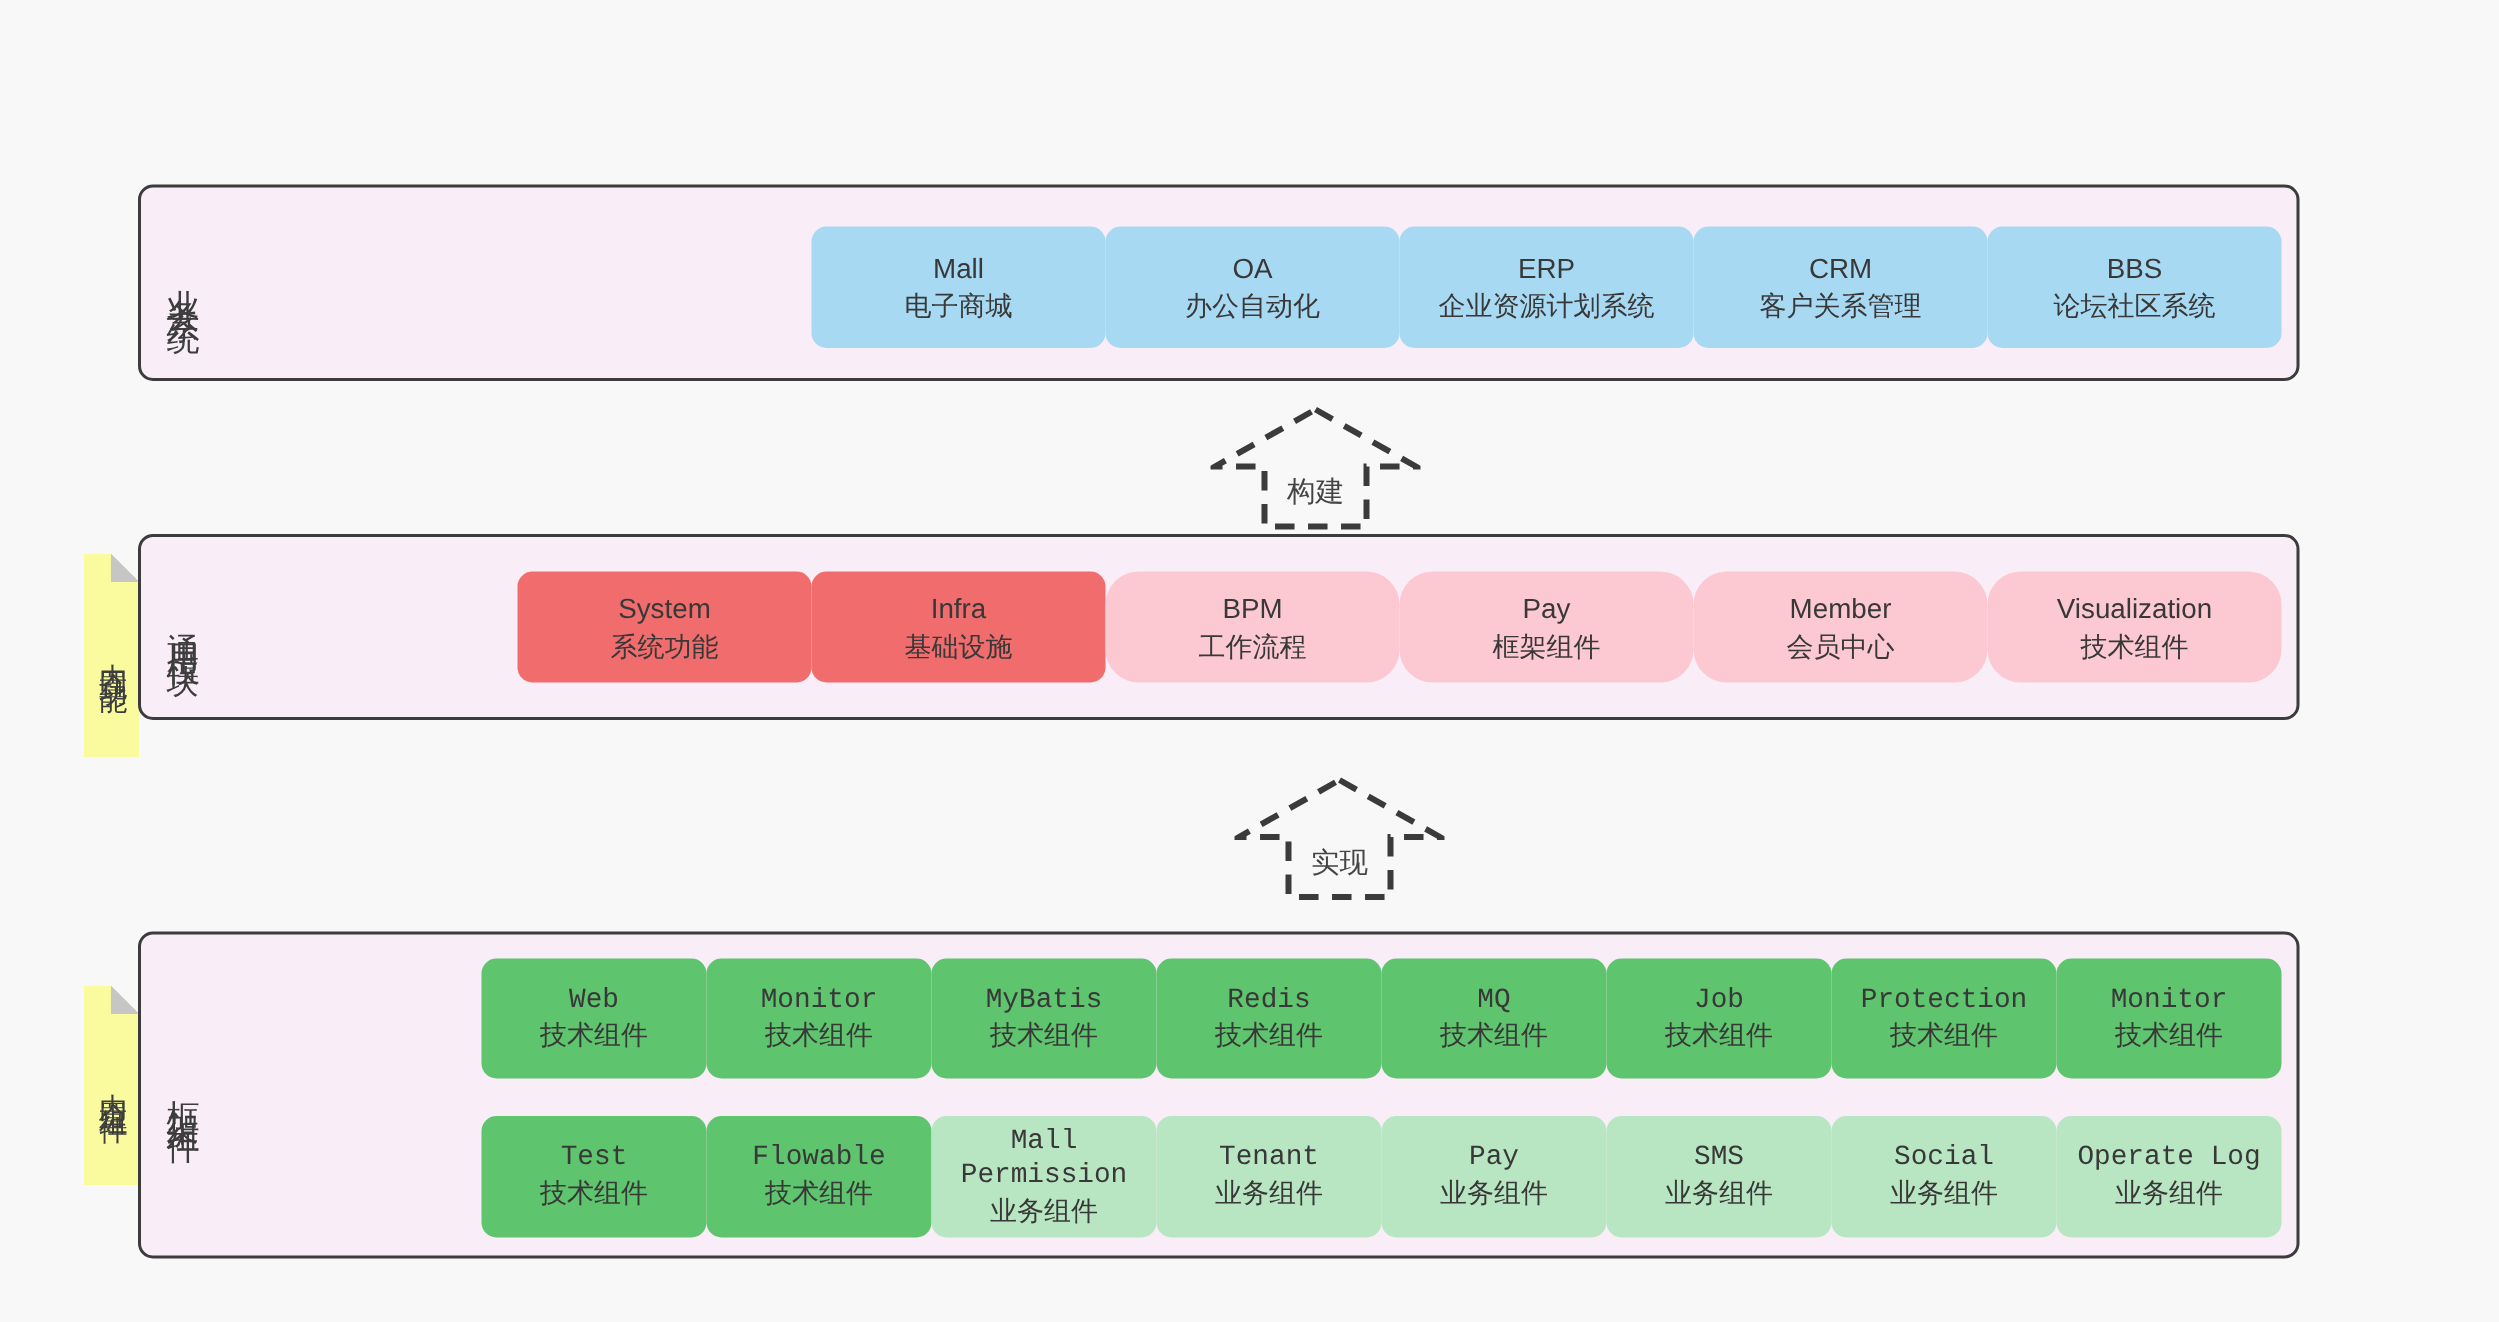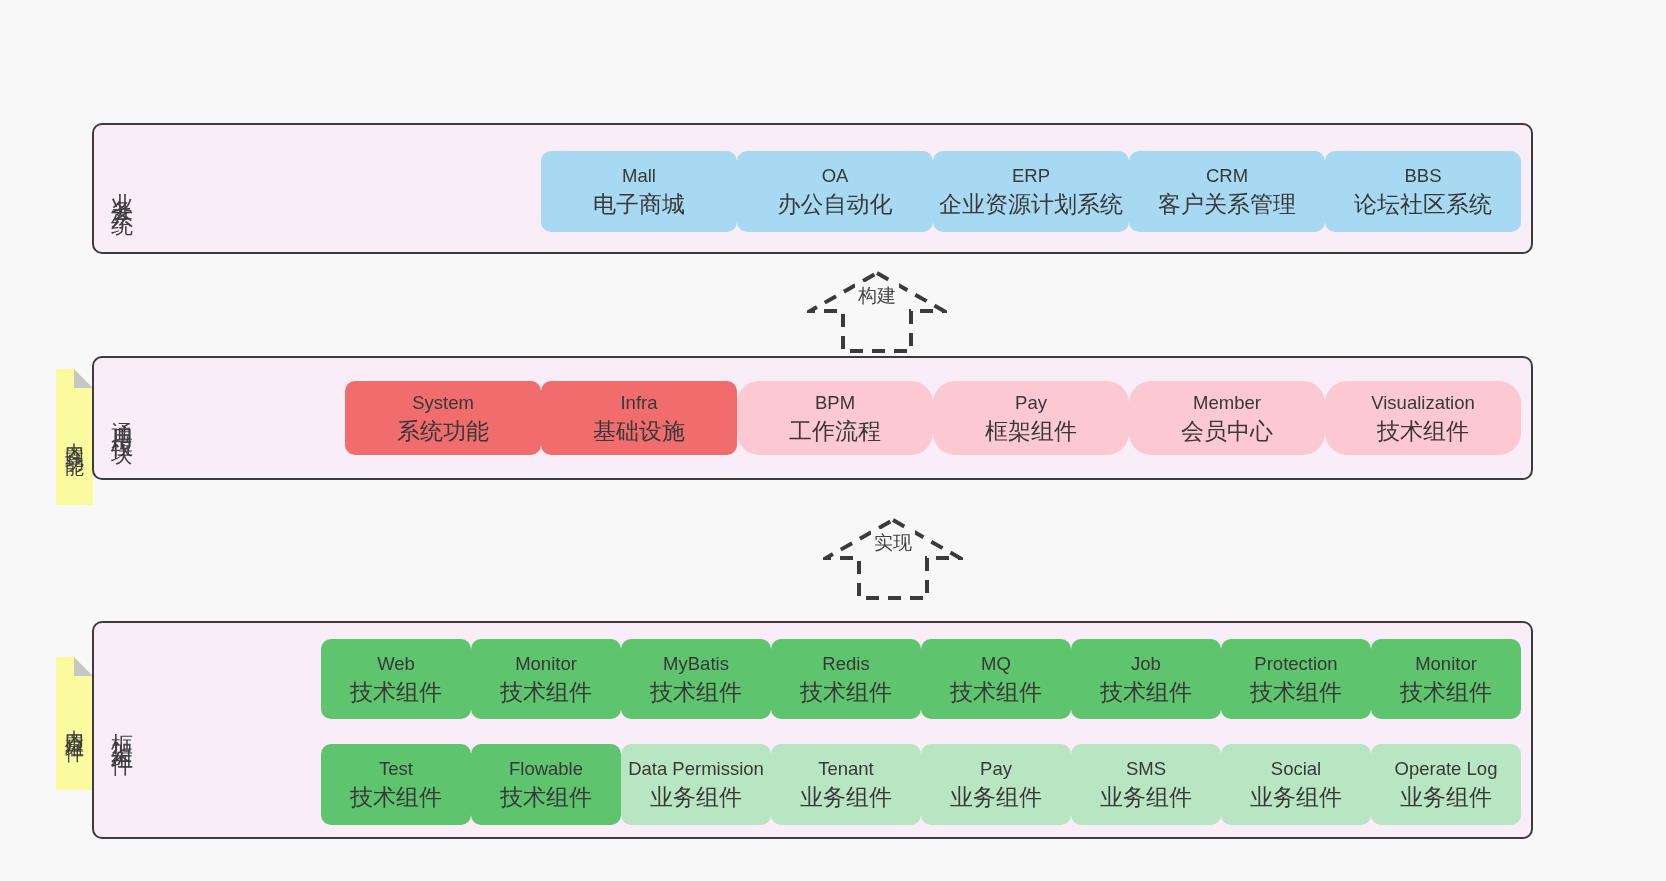--- a/index.html
+++ b/index.html
@@ -46,36 +46,36 @@
   .box{
     border-radius:10px;
     display:flex;flex-direction:column;
     justify-content:center;align-items:center;
     text-align:center;
     box-sizing:border-box;
     padding:0 6px;
     color:#383838;
   }
   .w6{width:196px;}
-  .w8{width:150px;}
+  .w8{width:150px;font-family:Liberation Mono, monospace;}
   .box-title{font-size:18.5px;line-height:1.25;}
-  .box-sub{font-size:23px;line-height:1.25;margin-top:3px;}
+  .box-sub{font-size:18px;line-height:1.25;margin-top:3px;}
   .c-blue{background:var(--box-blue,#a8d9f2);}
   .c-red{background:var(--box-red,#f16c6c);}
   .c-pink{background:var(--box-pink,#fcc9d3);border-radius:22px;}
   .c-green{background:var(--box-green,#5fc46e);}
   .c-light_green{background:var(--box-light-green,#b9e6c2);}
 
   
   .up-arrow{position:absolute;width:140px;height:84px;z-index:0;}
   #arrow-build{left:807px;top:270px;}
   #arrow-implement{left:823px;top:517px;font-family:Liberation Mono, monospace;}
   .up-arrow svg{position:absolute;left:0;top:0;}
   .arrow-label{
-    position:absolute;left:50%;top:12px;transform:translateX(-50%);
+    position:absolute;left:50%;top:44px;transform:translateX(-50%);
     background:var(--page-bg,#f8f8f8);
     padding:1px 3px;
     font-size:19px;color:#454545;
     white-space:nowrap;
   }
   
   .sticky{
     position:absolute;left:56px;width:37px;
     background:var(--sticky-yellow,#fafa9e);
     clip-path:polygon(0 0, calc(100% - 19px) 0, 100% 19px, 100% 100%, 0 100%);
@@ -218,21 +218,21 @@
     <div class="row row-1">
         <div class="box w8 c-green">
           <div class="box-title">Test</div>
           <div class="box-sub">技术组件</div>
         </div>
         <div class="box w8 c-green">
           <div class="box-title">Flowable</div>
           <div class="box-sub">技术组件</div>
         </div>
         <div class="box w8 c-light_green">
-          <div class="box-title">Data Permission</div>
+          <div class="box-title">Mall Permission</div>
           <div class="box-sub">业务组件</div>
         </div>
         <div class="box w8 c-light_green">
           <div class="box-title">Tenant</div>
           <div class="box-sub">业务组件</div>
         </div>
         <div class="box w8 c-light_green">
           <div class="box-title">Pay</div>
           <div class="box-sub">业务组件</div>
         </div>

